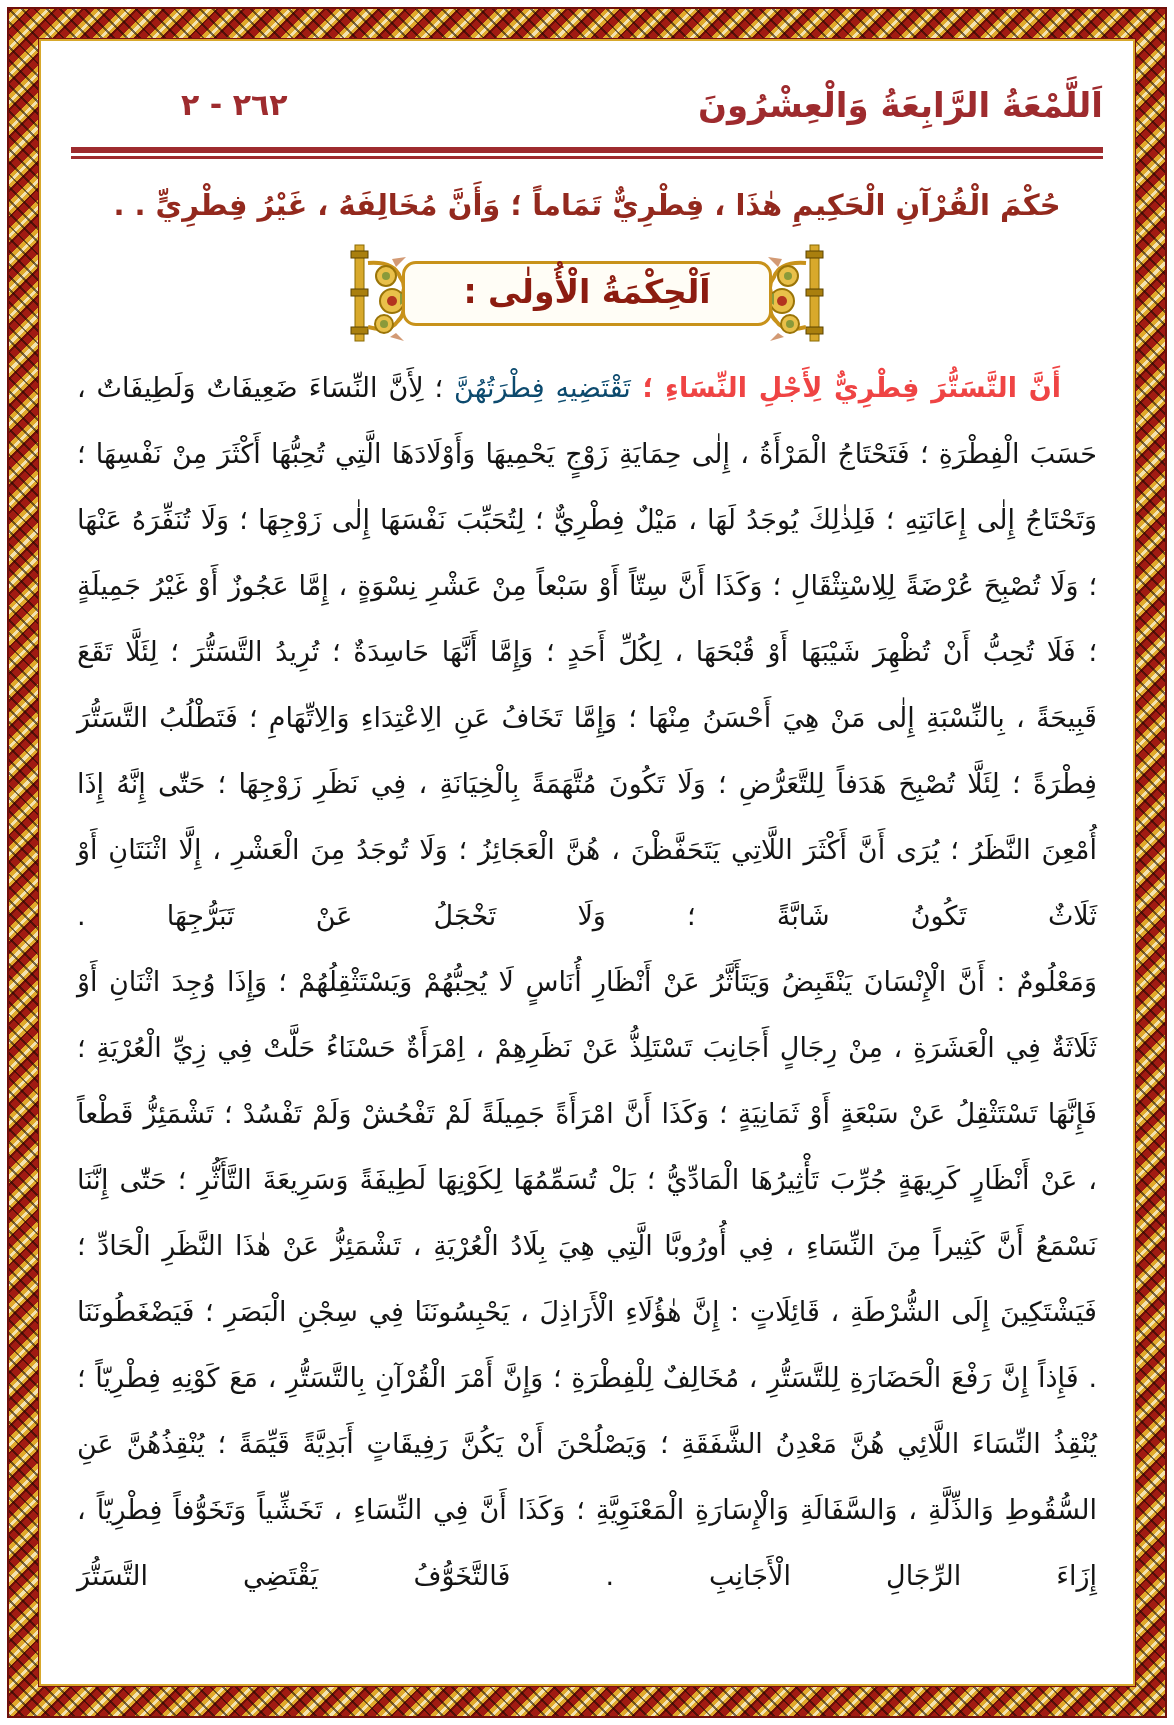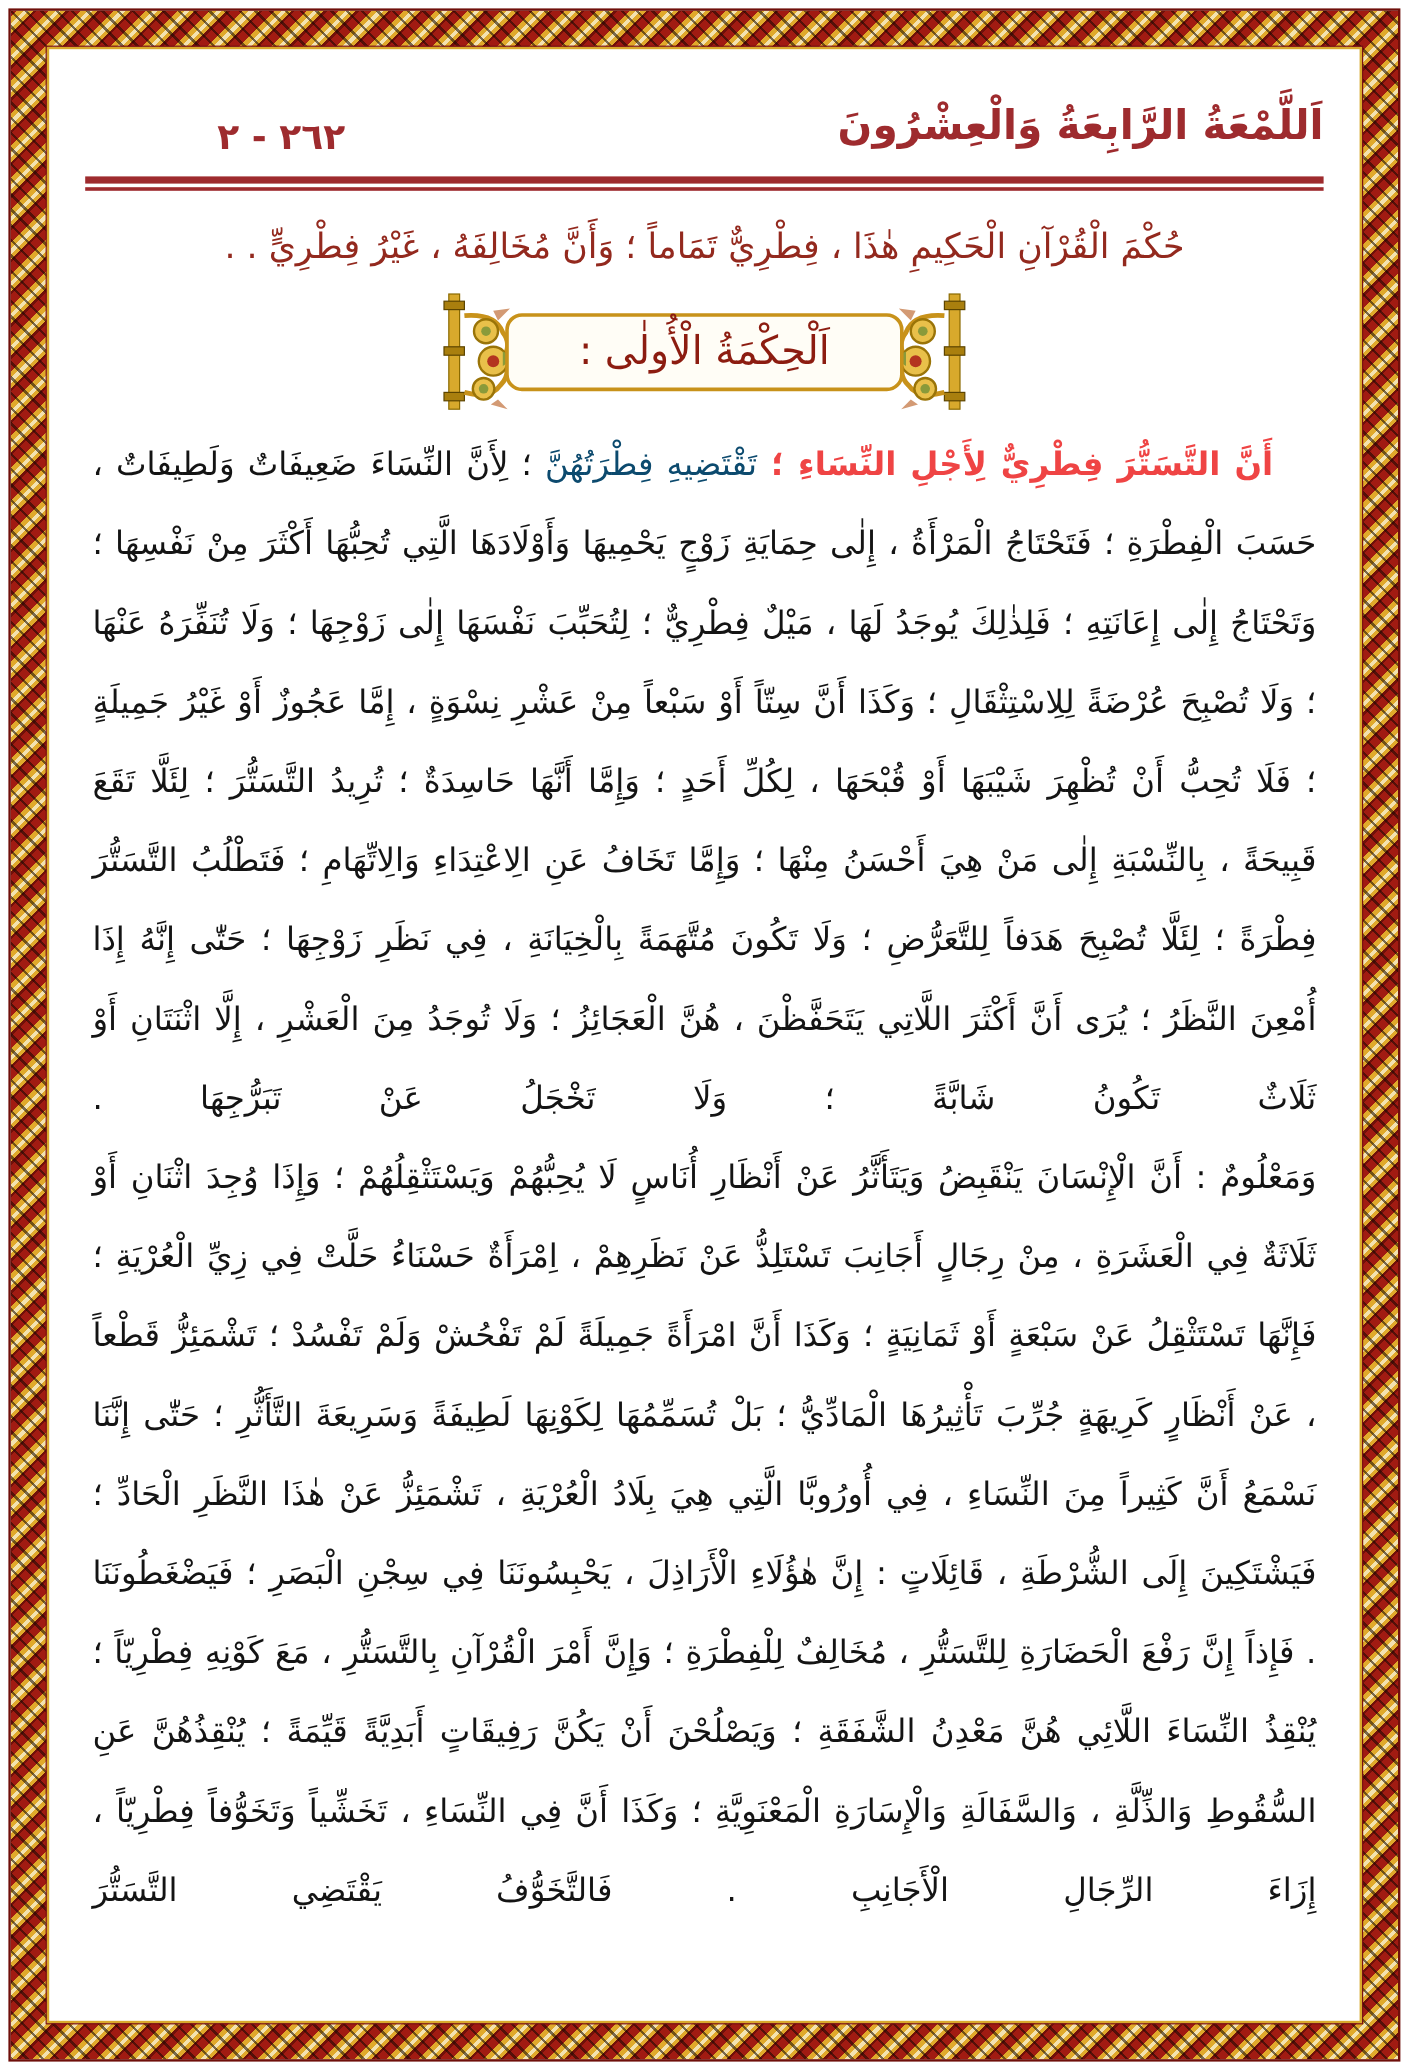--- a/index.html
+++ b/index.html
@@ -9,33 +9,33 @@
     border:2px solid #6f0f0a;
     background:
       repeating-linear-gradient(45deg, rgba(20,8,2,.55) 0 2px, rgba(0,0,0,0) 2px 9px),
       repeating-linear-gradient(-45deg, #f3e2b0 0 3px, #e0a92b 3px 7px, #a11b12 7px 14px, #70100a 14px 16px, #e0a92b 16px 19px);
   }
   .page{background:#ffffff;height:100%;box-sizing:border-box;border:2px solid #d8a92c;outline:1px solid #7a1010;
         padding:28px 30px 12px;position:relative;}
   
   .header{position:relative;height:72px;}
   .title{display:block;text-align:right;color:#9e2b2e;font-size:34px;font-weight:bold;line-height:72px;}
-  .page-num{position:absolute;left:110px;top:10px;color:#9e2b2e;font-size:30px;font-weight:bold;line-height:72px;direction:rtl;}
+  .page-num{position:absolute;left:110px;top:0;color:#9e2b2e;font-size:30px;font-weight:bold;line-height:72px;direction:rtl;}
   .rules{margin-top:6px;}
   .rule-thick{height:6px;background:#9e2b2e;}
   .rule-thin{height:3px;background:#9e2b2e;margin-top:3px;}
   
-  .intro{margin-top:26px;text-align:center;color:#93291e;font-weight:normal;font-size:29px;line-height:40px;}
+  .intro{margin-top:26px;text-align:center;color:#93291e;font-weight:bold;font-size:29px;line-height:40px;}
   
   .hikma-wrap{margin:16px auto 10px;display:flex;align-items:center;justify-content:center;height:104px;}
   .orn{display:inline-block;line-height:0;}
   .orn-l svg{transform:scaleX(-1);}
   .hikma-box{display:inline-block;border:3px solid #c8921a;border-radius:14px;background:#fffdf6;
              padding:8px 58px 12px;margin:0 -10px;position:relative;z-index:2;}
-  .hikma-box .t{color:#8c1c10;font-weight:normal;font-size:33px;white-space:nowrap;}
+  .hikma-box .t{color:#8c1c10;font-weight:bold;font-size:33px;white-space:nowrap;}
   
   .bodytext{margin:8px 6px 0;color:#141414;}
   .para{margin:0;font-size:27px;line-height:66px;text-align:justify;text-align-last:justify;
         text-justify:inter-word;word-spacing:1px;}
   .para.indent{text-indent:36px;}
   .seg-dark{color:#ef4444;font-weight:bold;}
   .seg-bright{color:#0c4a6e;font-weight:normal;}
 </style>
 </head>
 <body>

